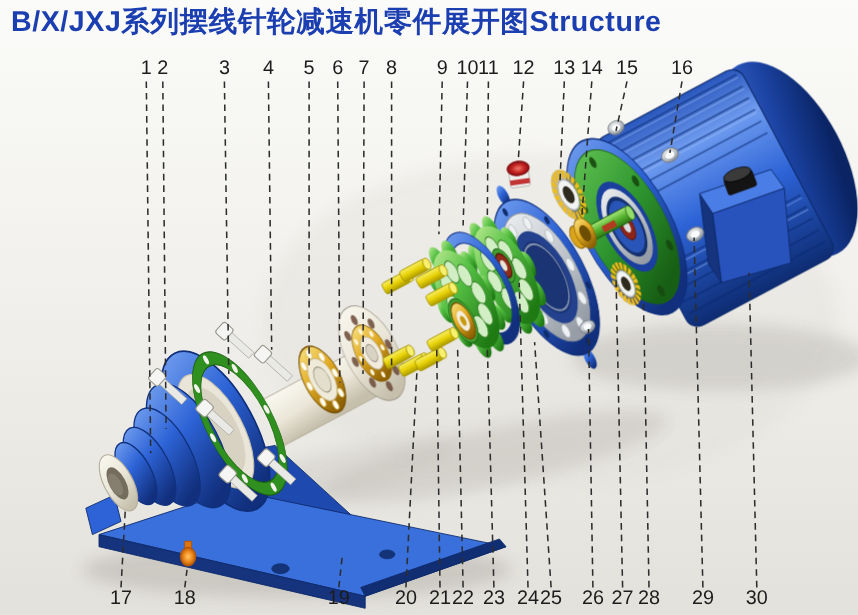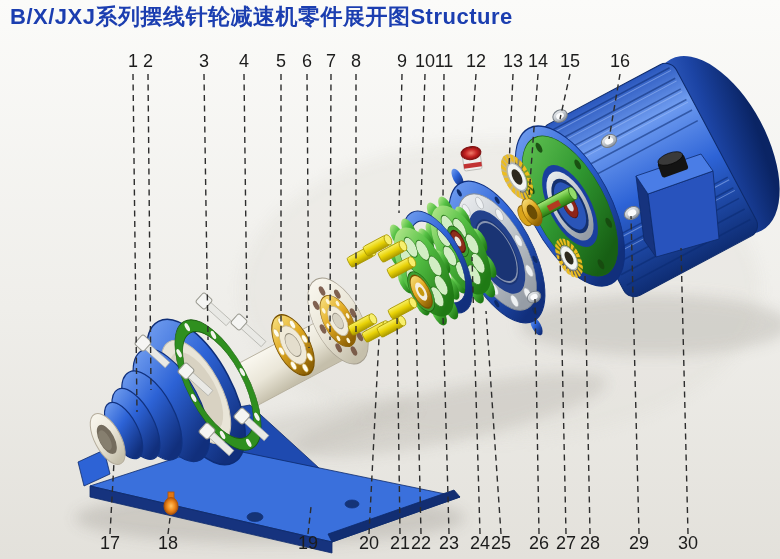--- a/index.html
+++ b/index.html
@@ -1,20 +1,20 @@
 <!DOCTYPE html>
 <html><head>
 <meta charset="utf-8">
 <style>
   html,body{margin:0;padding:0;background:#ffffff;}
   body{width:780px;height:559px;overflow:hidden;font-family:"Liberation Sans",sans-serif;}
   .stage{position:relative;width:780px;height:559px;}
   .stage svg{position:absolute;top:0;left:0;}
   h1.title{position:absolute;top:2px;left:10px;margin:0;z-index:5;
-    font-size:22px;font-weight:bold;color:#1b3eb0;letter-spacing:.5px;
+    font-size:26px;font-weight:bold;color:#1b3eb0;letter-spacing:.5px;
     font-family:"Liberation Sans",sans-serif;}
   .callout-text{font-family:"Liberation Sans",sans-serif;font-size:18px;fill:#1c1c1c;}
 </style>
 </head>
 <body>
 
 <div class="stage">
   <h1 class="title">B/X/JXJ系列摆线针轮减速机零件展开图Structure</h1>
 
   <svg id="scene" width="780" height="559" viewBox="0 0 780 559" xmlns="http://www.w3.org/2000/svg">

